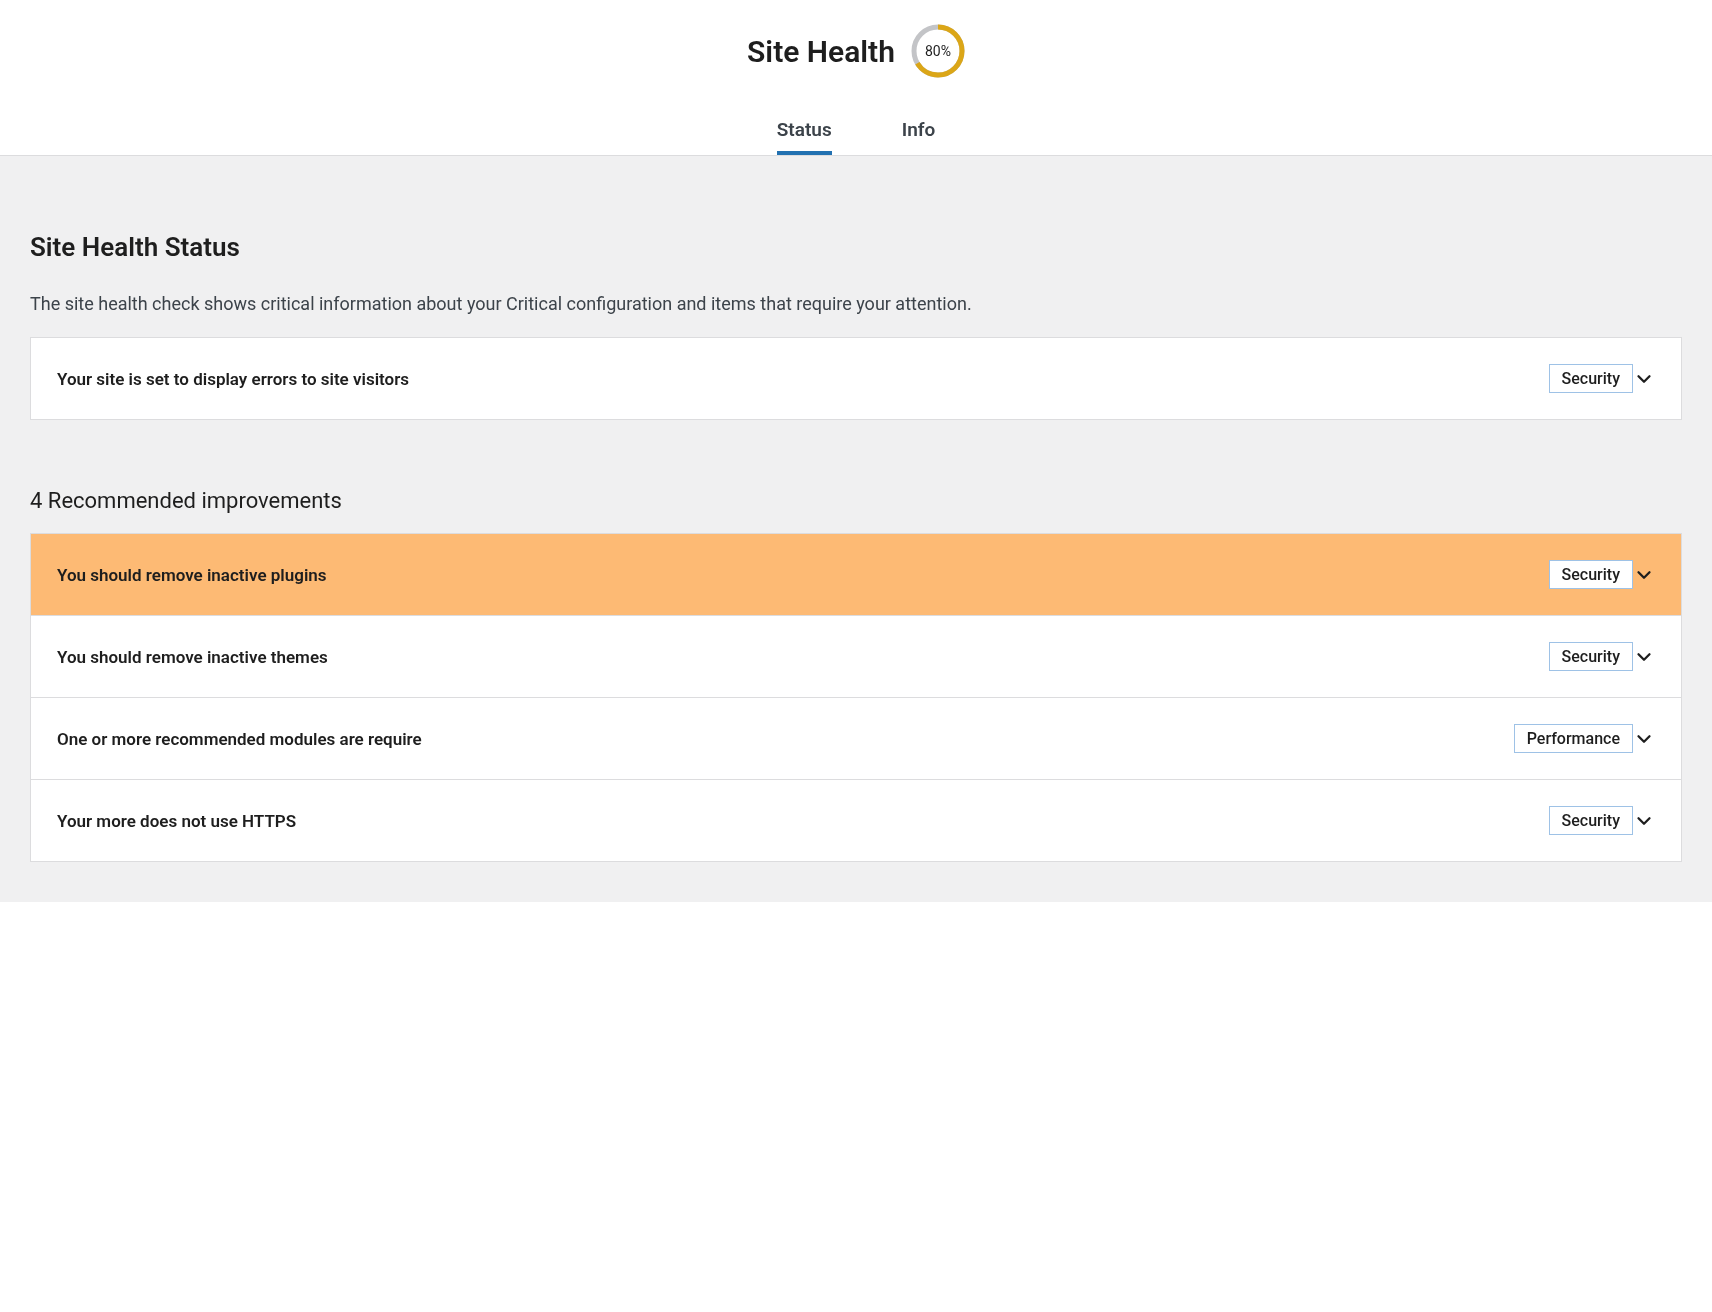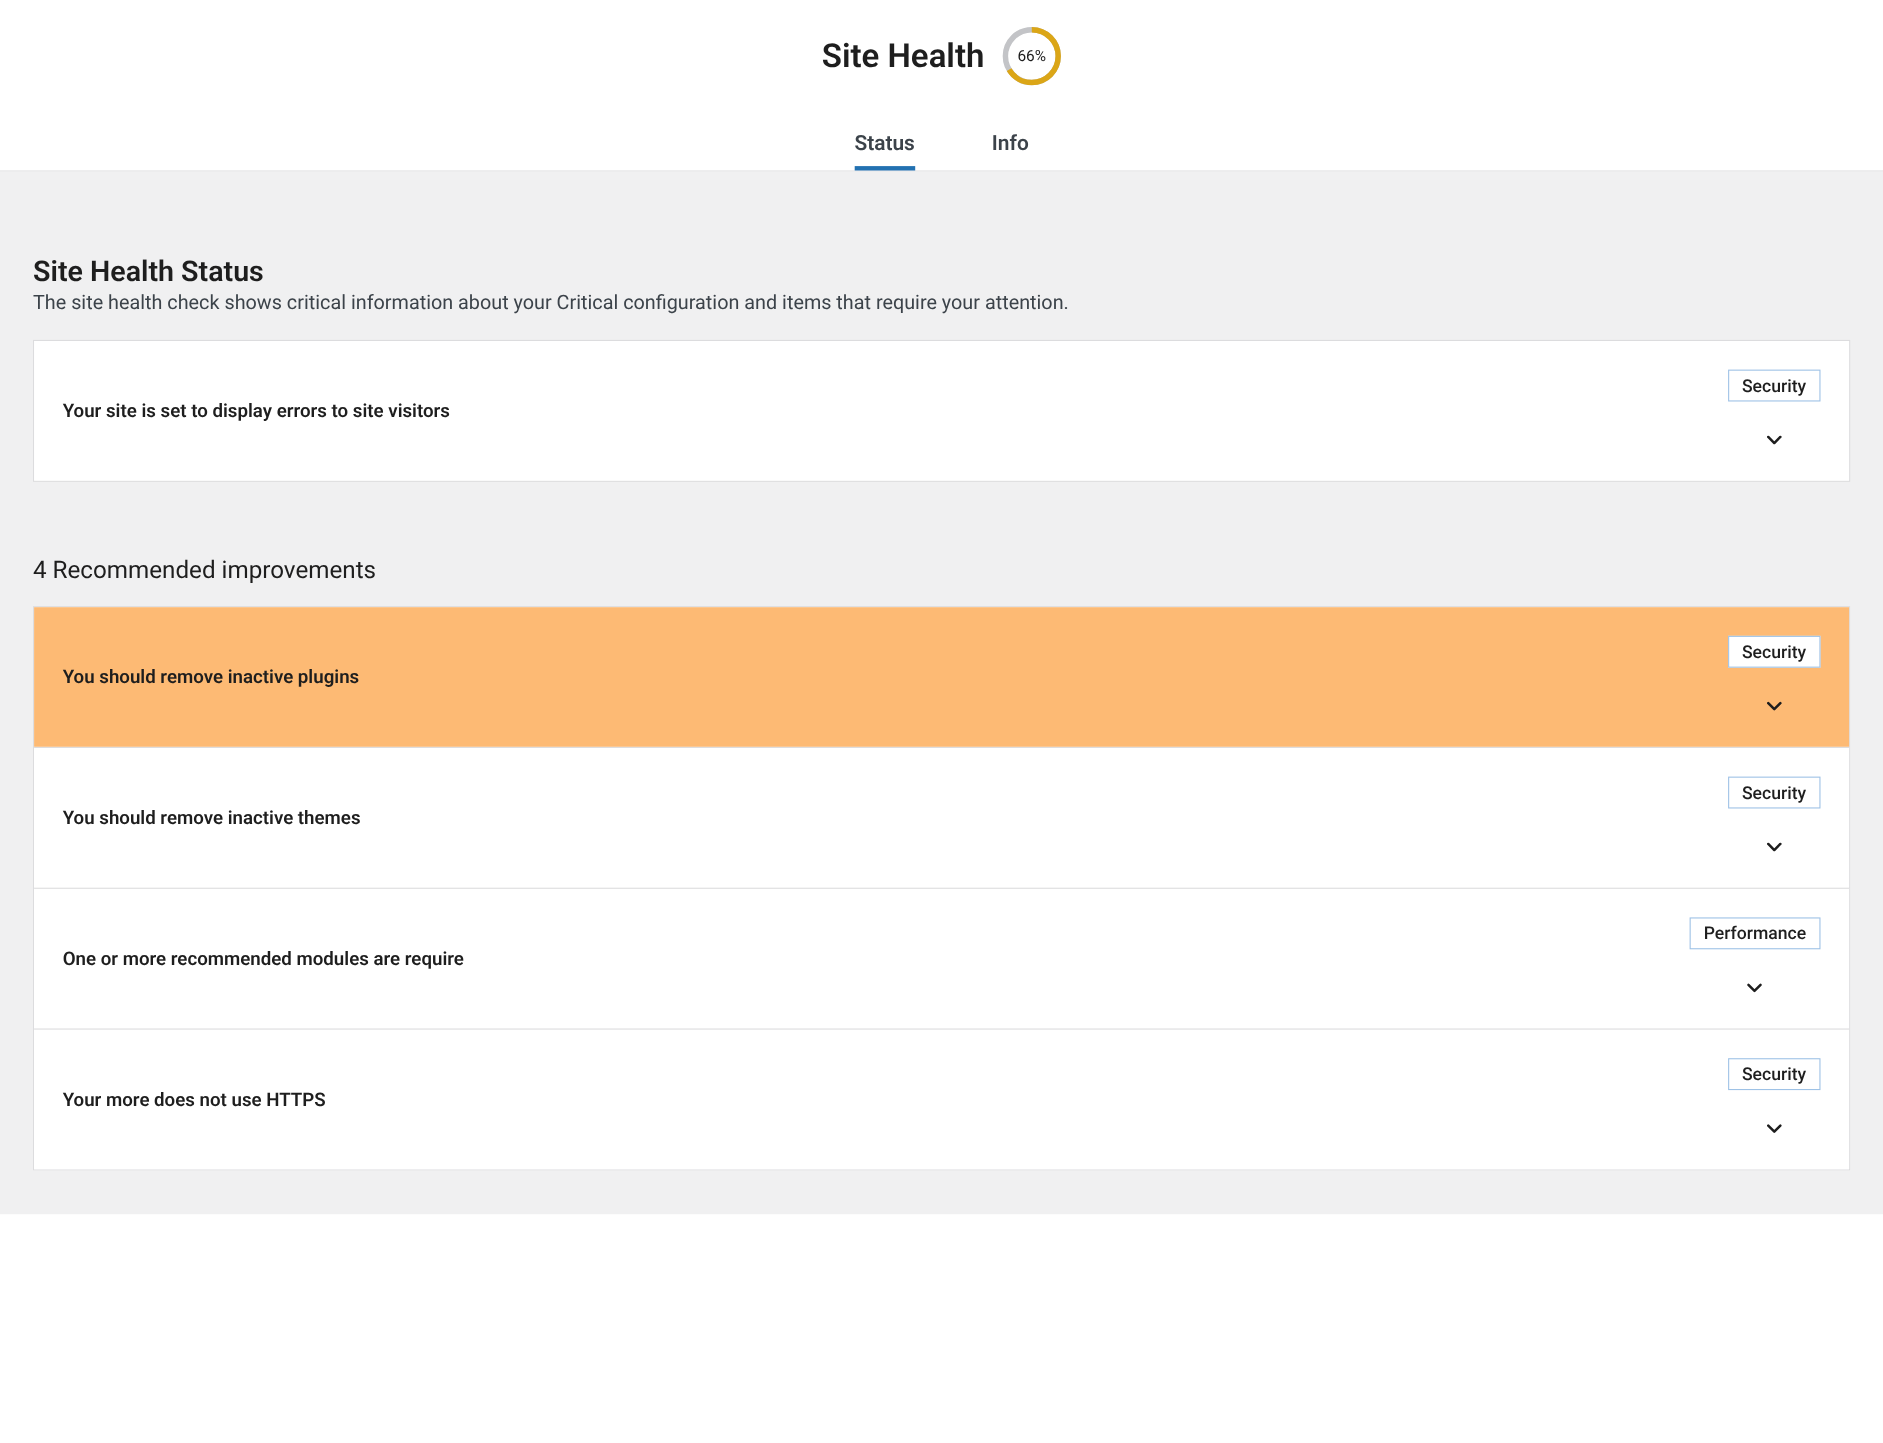--- a/index.html
+++ b/index.html
@@ -67,20 +67,21 @@
     }
     .main {
       background: #f0f0f1;
       padding: 30px 30px 40px 30px;
     }
     .section-heading {
       font-size: 26px;
       font-weight: 600;
       color: #1e1e1e;
       margin-top: 50px;
+      margin-bottom: 28px;
     }
     .section-heading:first-child {
       margin-top: 46px;
     }
     .description {
       font-size: 18px;
       color: #3c434a;
       line-height: 1.5;
       margin-bottom: 20px;
     }
@@ -111,22 +112,20 @@
       background: #fdba74;
     }
     .issue-title {
       font-size: 17px;
       font-weight: 600;
       color: #1e1e1e;
     }
     .issue-right {
       display: flex;
       align-items: center;
-      gap: 24px;
-      flex-direction: column;
     }
     .badge {
       font-size: 16px;
       font-weight: 500;
       padding: 4px 12px;
       border: 1px solid;
       color: #1e1e1e;
       background: #fff;
     }
     .badge-security {
@@ -148,21 +147,21 @@
 <body>
 
 <div class="header">
   <div class="header-title-row">
     <h1 class="page-title">Site Health</h1>
     <div class="progress-circle">
       <svg width="54" height="54" viewBox="0 0 54 54">
         <circle cx="27" cy="27" r="24" fill="none" stroke="#c3c4c7" stroke-width="5"></circle>
         <circle id="progress-arc" cx="27" cy="27" r="24" fill="none" stroke="#dba617" stroke-width="5" stroke-dasharray="150.80" stroke-dashoffset="51.27"></circle>
       </svg>
-      <span class="progress-circle-text">66%</span>
+      <span class="progress-circle-text">80%</span>
     </div>
   </div>
   <div class="tabs">
     <div class="tab active">Status</div>
     <div class="tab">Info</div>
   </div>
 </div>
 
 <div class="main">
   <h2 class="section-heading">Site Health Status</h2>

